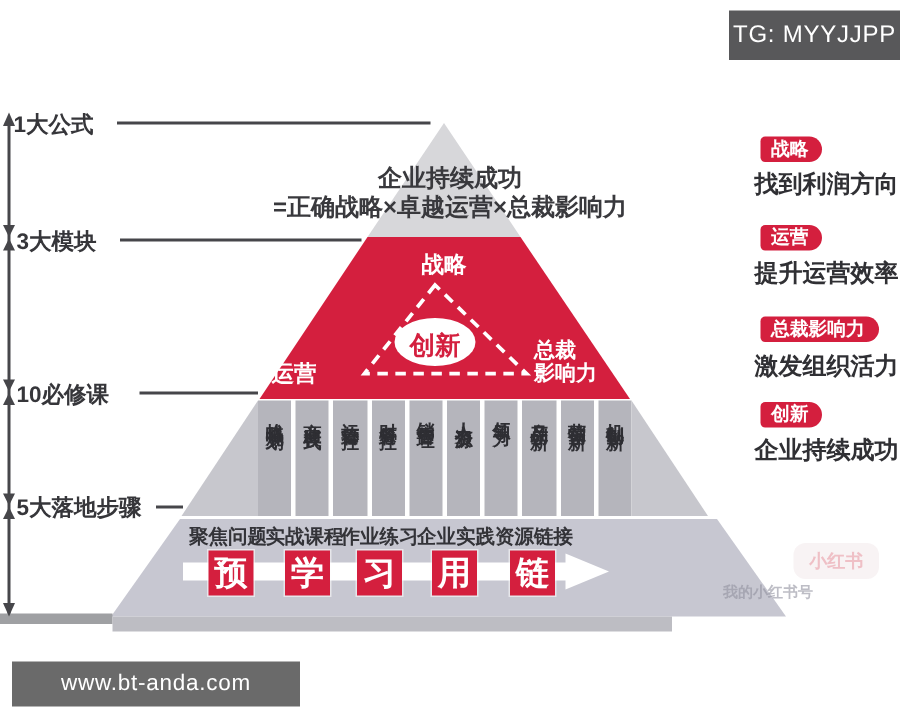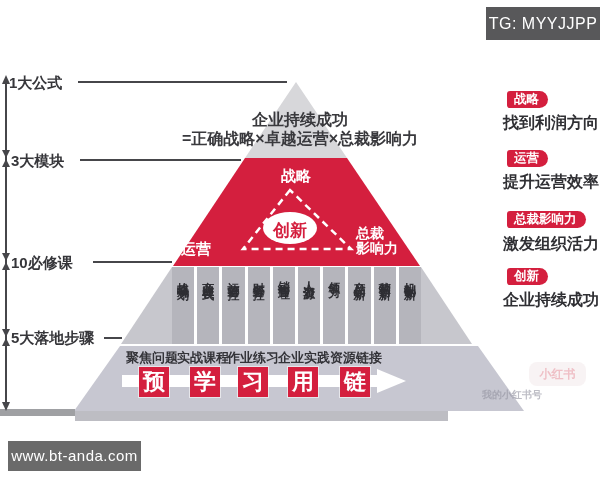--- a/index.html
+++ b/index.html
@@ -9,21 +9,21 @@
     -webkit-font-smoothing:antialiased;
   }
   .abs{position:absolute;}
   svg.bg{position:absolute;left:0;top:0;width:600px;height:480px;}
 
   
   .tg-badge{left:486px;top:7px;width:114px;height:33px;background:#58585a;color:#fff;
     font-size:16px;text-align:center;line-height:33px;letter-spacing:.5px;}
 
   
-  .site-bar{left:8px;top:441px;width:133px;height:30px;background:#6a6a6a;color:#fff;
+  .site-bar{left:8px;top:441px;width:192px;height:30px;background:#6a6a6a;color:#fff;
     font-size:15px;line-height:30px;text-align:center;letter-spacing:.5px;}
 
   
   .axis-label{color:#36363a;font-weight:bold;font-size:15px;white-space:nowrap;}
   .axis-1{left:9px;top:74px;text-align:right;}
   .axis-2{left:11px;top:152px;}
   .axis-3{left:11px;top:254px;}
   .axis-4{left:11px;top:329px;}
 
   

